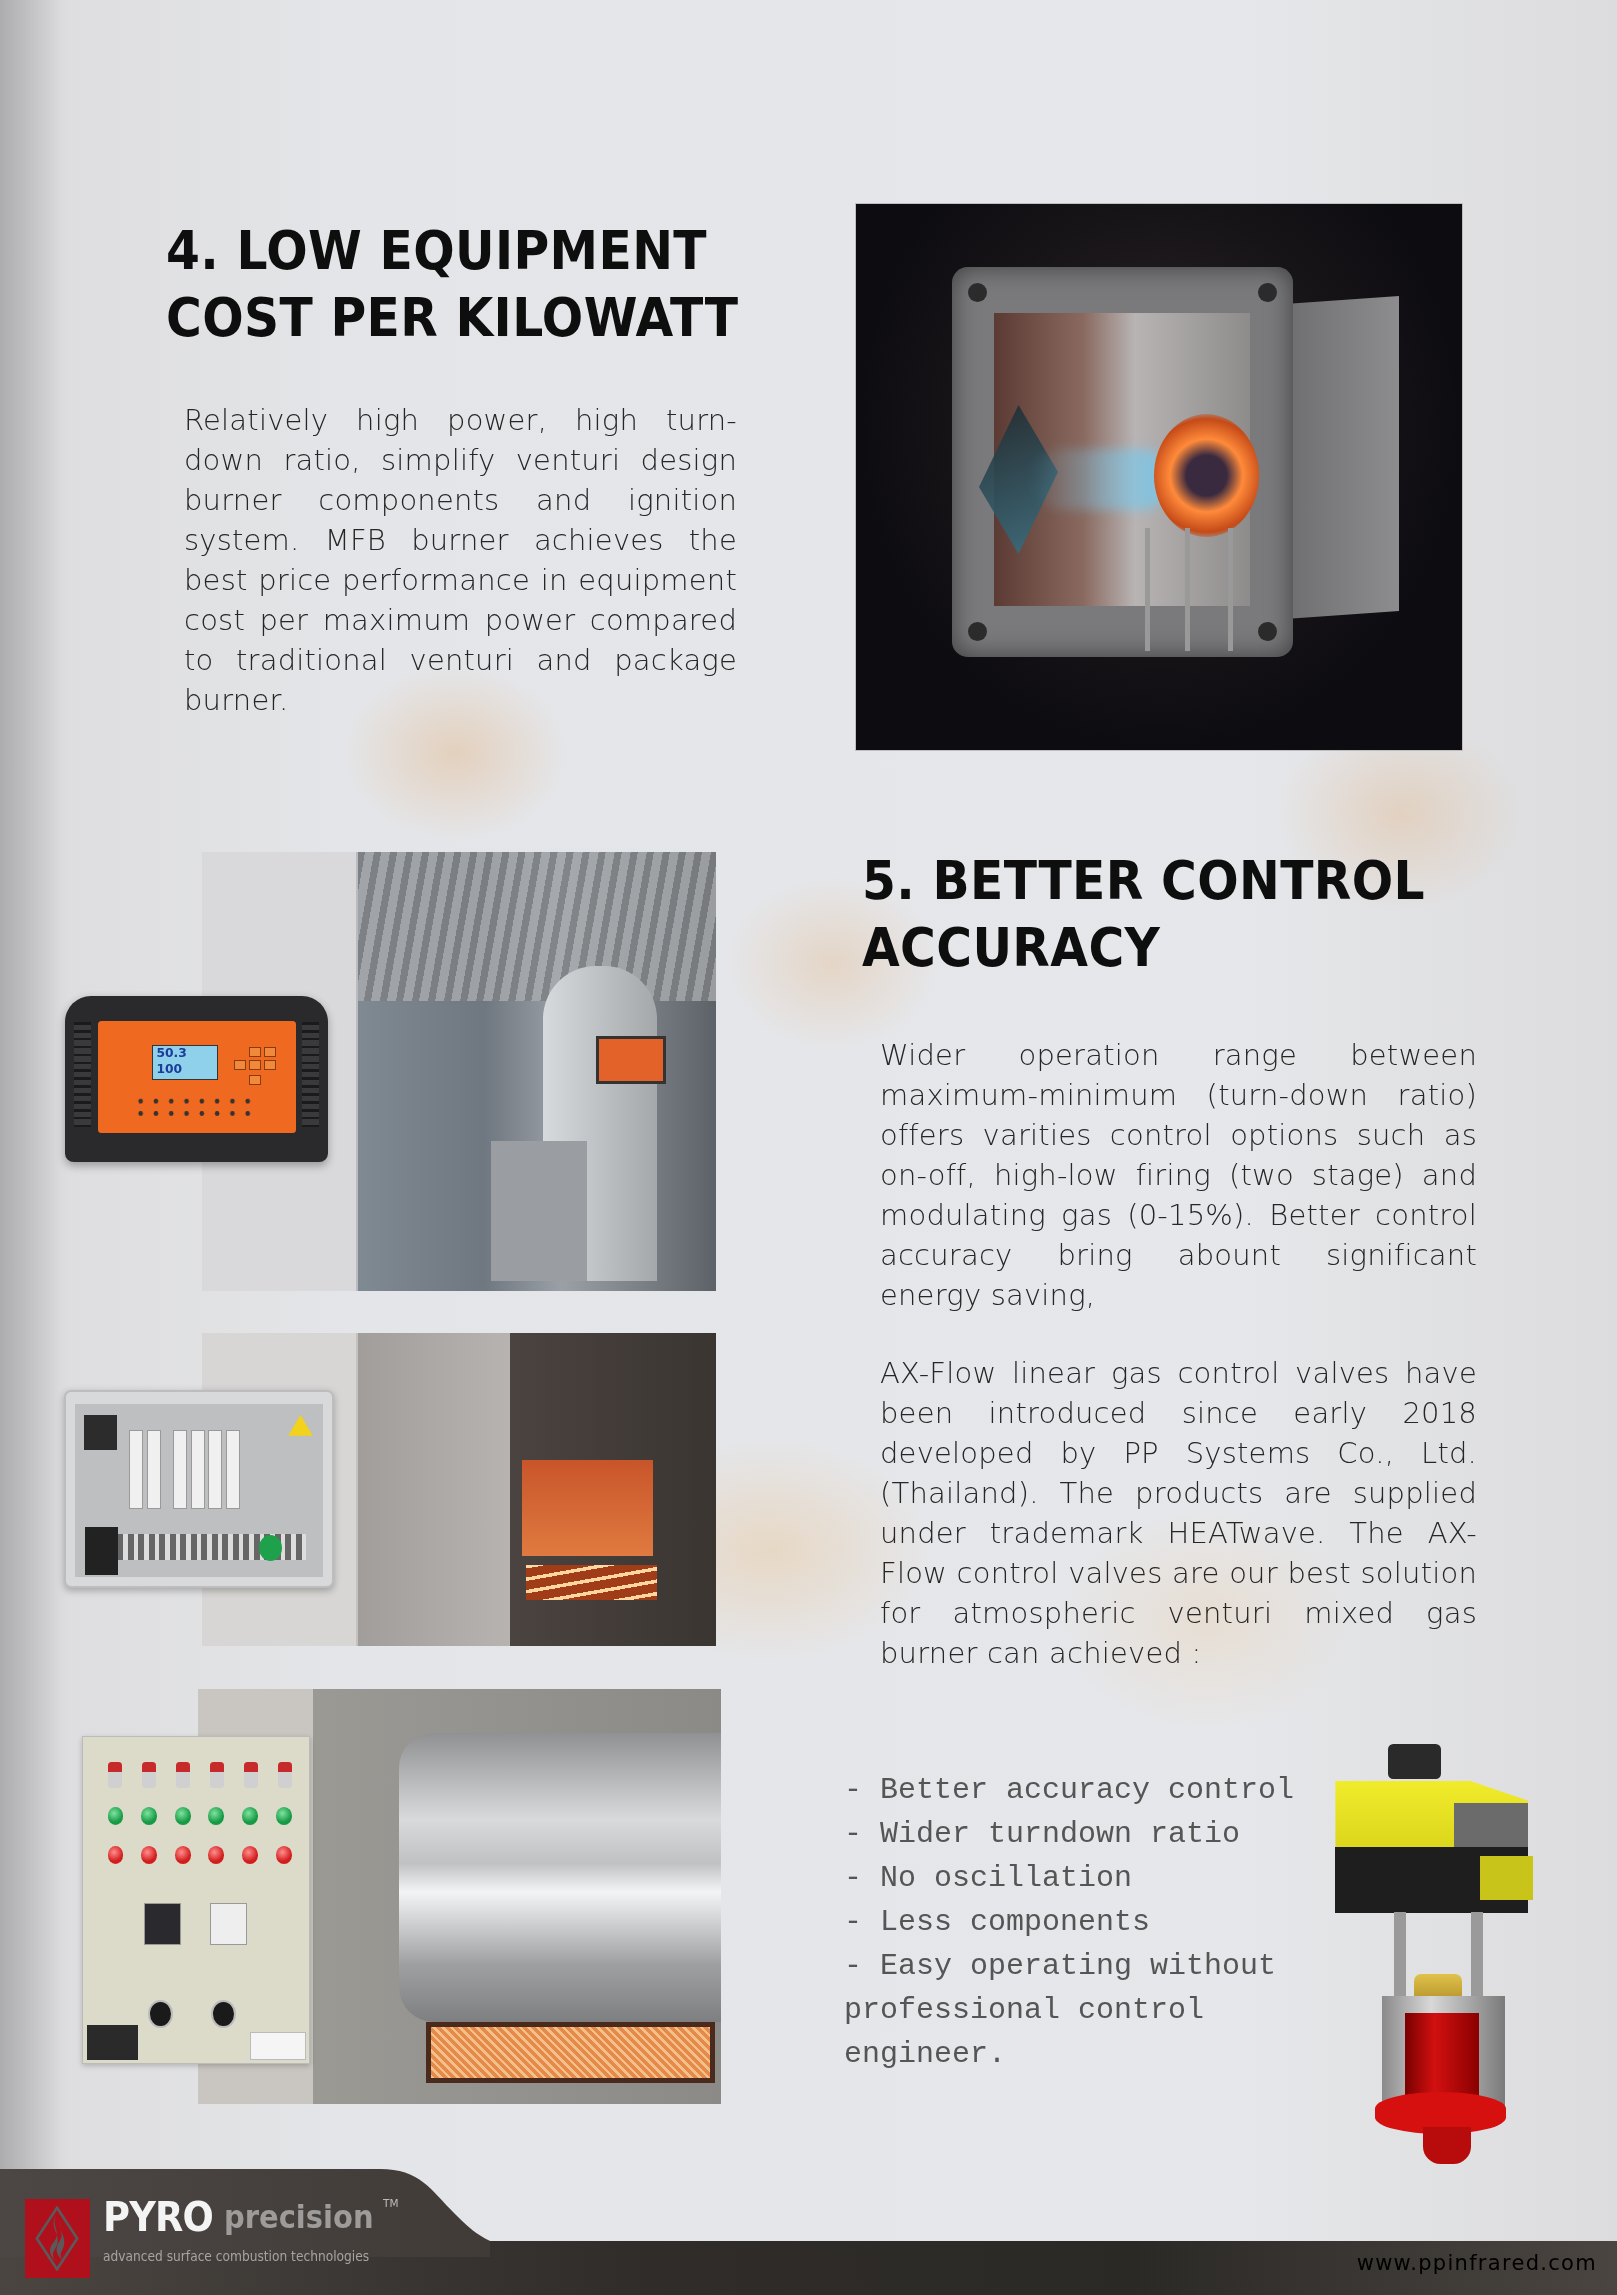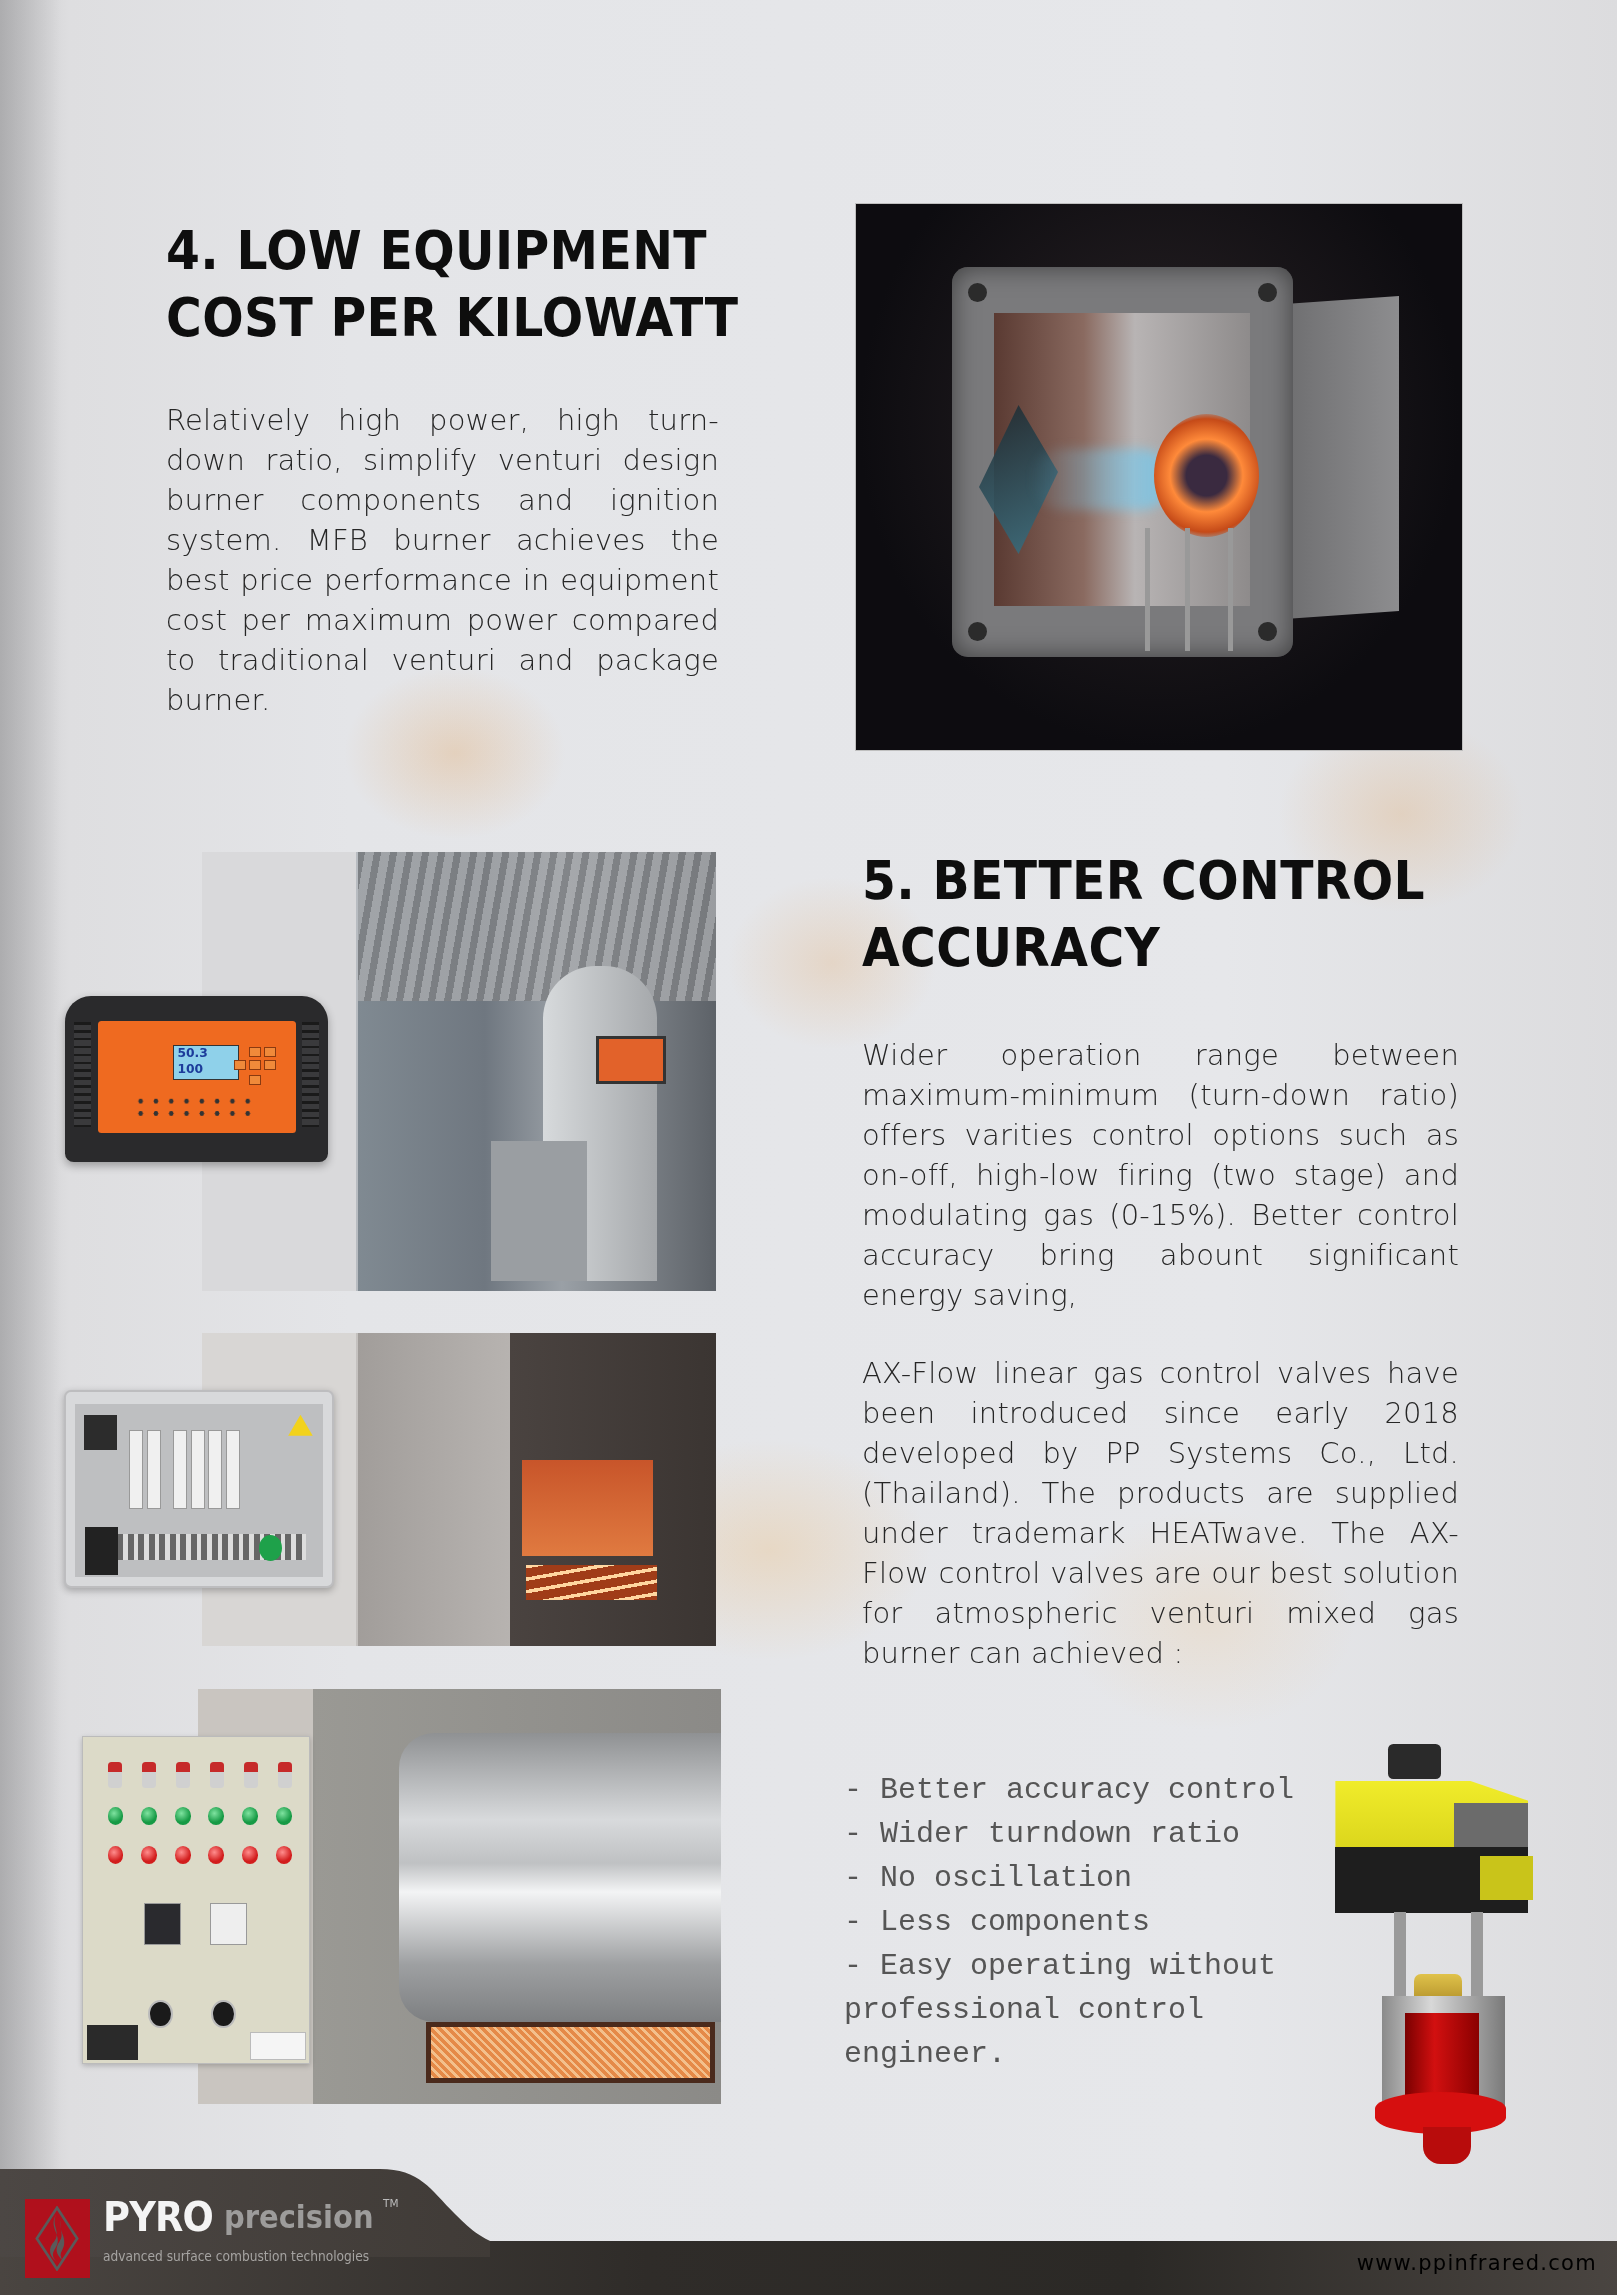--- a/index.html
+++ b/index.html
@@ -45,20 +45,21 @@
     .p {
       position: absolute;
       font-family: "DejaVu Sans", sans-serif;
       font-size: 29px;
       line-height: 40px;
       color: #262626;
       text-align: justify;
       text-align-last: left;
       font-weight: 300;
       letter-spacing: 0.2px;
+      margin-left: 18px;
     }
     #p4 { left: 166px; top: 400px; width: 553px; }
     #p5a { left: 862px; top: 1035px; width: 597px; }
     #p5b { left: 862px; top: 1353px; width: 597px; }
 
     .bullets {
       position: absolute; left: 844px; top: 1768px; width: 490px;
       font-family: Liberation Mono, monospace;
       font-size: 30px; line-height: 44px; color: #555;
       list-style: none;
@@ -122,21 +123,21 @@
     #factory-photo .ctrl-small { position:absolute; left: 394px; top: 184px; width: 70px; height: 48px; background:#e2622a; border:3.5px solid #333; }
     #factory-photo .duct { position:absolute; left: 341px; top: 114px; width: 114px; height: 315px; background: linear-gradient(90deg,#d7dadc,#a5a8ab); border-radius: 53px 53px 0 0; }
     #factory-photo .machine { position:absolute; left: 289px; top: 289px; width: 96px; height: 140px; background: #9a9ea2; }
 
     #controller {
       left: 65px; top: 996px; width: 263px; height: 166px;
       background: #2a2a2c; border-radius: 26px 26px 8.8px 8.8px;
       box-shadow: 0 3.5px 8.8px rgba(0,0,0,0.3);
     }
     #controller .face { position:absolute; left: 33px; top: 24.5px; width: 198px; height: 112px; background: #ef6a20; border-radius: 3.5px; }
-    #controller .lcd { position:absolute; left: 75px; top: 24.5px; width: 66px; height: 35px; background: #8fd1ea; border: 1.8px solid #333; font-family: "DejaVu Sans", sans-serif; font-weight: bold; color:#1c3c9a; font-size: 12.3px; line-height: 15.8px; padding-left: 3.5px; }
+    #controller .lcd { position:absolute; left: 54px; top: 24.5px; width: 66px; height: 35px; background: #8fd1ea; border: 1.8px solid #333; font-family: "DejaVu Sans", sans-serif; font-weight: bold; color:#1c3c9a; font-size: 12.3px; line-height: 15.8px; padding-left: 3.5px; }
     #controller .btn { position:absolute; width: 12.3px; height: 10.5px; background: #f08a3a; border: 0.9px solid #8a3a10; }
     #controller .dots { position:absolute; left: 35px; top: 74px; width: 123px; height: 24.5px;
       background-image: radial-gradient(circle, #333 2.2px, transparent 2.6px);
       background-size: 15.3px 12.3px; }
     #controller .vent { position:absolute; top: 26px; width: 17.5px; height: 105px;
       background: repeating-linear-gradient(180deg, #1a1a1a 0 2.6px, #3a3a3c 2.6px 7.9px); }
 
     #furnace-photo {
       left: 202px; top: 1333px; width: 514px; height: 313px;
       background: linear-gradient(90deg, #c8c6c4 0%, #c8c6c4 30%, #a19d9a 30%, #b7b3b0 60%, #4a4340 60%, #3b3532 100%);

